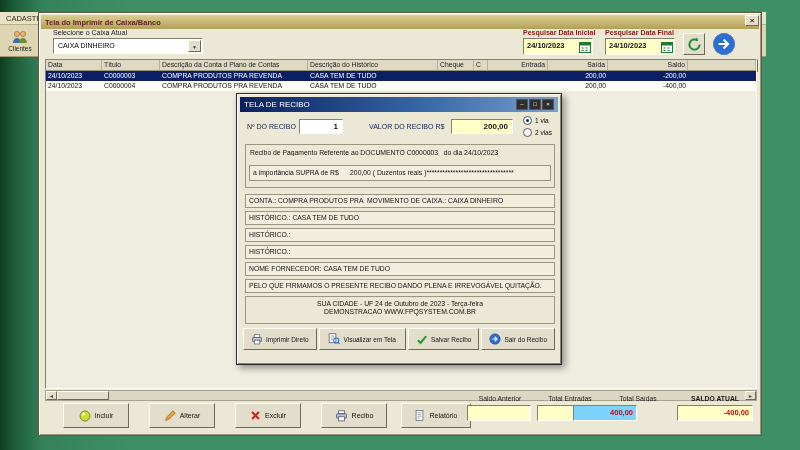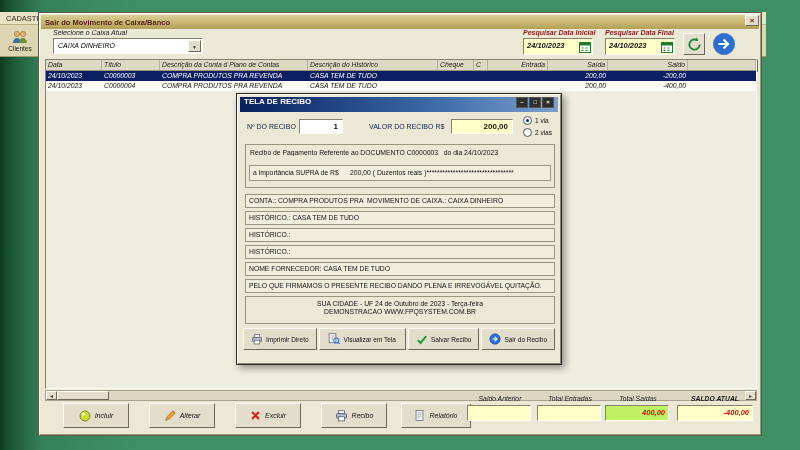--- a/index.html
+++ b/index.html
@@ -26,21 +26,21 @@
   .bev-out{background:#e3decb;border:1px solid;border-color:#fffef4 #6d685a #6d685a #fffef4;}
   .bev-in{background:#fff;border:1px solid;border-color:#84806e #fffef4 #fffef4 #84806e;}
 
   
   .mov-win{position:absolute;left:38px;top:12px;width:724px;height:424px;z-index:10;
     background:#ece8d6;border:1px solid #5e5a48;box-shadow:inset 1px 1px 0 #fffdf0,inset -1px -1px 0 #9a9480;}
   .win-titlebar{position:absolute;left:2px;top:2px;right:2px;height:14px;
     background:linear-gradient(180deg,#dccf95,#b3a057);display:flex;align-items:center;
     font-size:7.5px;font-weight:bold;color:#5a1e1e;padding:0 4px;}
   .win-close{position:absolute;right:2px;top:2px;width:14px;height:11px;font-size:8px;line-height:9px;text-align:center;color:#b01010;font-weight:bold;}
-  .win-body{position:absolute;left:2px;top:16px;right:2px;bottom:2px;background:#ece8d6;font-style:italic;}
+  .win-body{position:absolute;left:2px;top:16px;right:2px;bottom:2px;background:#ece8d6;}
   .lbl{position:absolute;font-size:7px;color:#1a1a1a;white-space:nowrap;}
   .lbl-red{color:#8a1a1a;font-weight:bold;}
   .combo{position:absolute;left:12px;top:9px;width:150px;height:16px;}
   .combo .val{position:absolute;left:1px;top:1px;right:15px;bottom:1px;font-size:7px;line-height:12px;padding-left:3px;overflow:hidden;white-space:nowrap;}
   .combo-arrow{position:absolute;right:1px;top:1px;width:13px;bottom:1px;font-size:5px;line-height:12px;text-align:center;color:#333;}
   .datefield{position:absolute;top:9px;width:70px;height:17px;background:#ffffc8;}
   .datefield .val{position:absolute;left:3px;top:2px;font-size:7.5px;font-weight:bold;color:#111;}
   .cal-ico{position:absolute;right:1px;top:2px;width:12px;height:12px;}
   .icon-btn{position:absolute;display:flex;align-items:center;justify-content:center;}
 
@@ -64,22 +64,22 @@
 
   .act-btn{position:absolute;top:374px;width:66px;height:25px;display:flex;align-items:center;justify-content:center;gap:4px;font-size:7px;color:#111;}
   .tot-lbl{position:absolute;top:366px;font-size:6.8px;color:#1a1a1a;width:64px;text-align:center;white-space:nowrap;}
   .tot-field{position:absolute;top:376px;height:16px;background:#ffffc8;}
   .tot-val{position:absolute;right:3px;top:2px;font-size:7.5px;font-weight:bold;color:#e00000;}
 
   
   .modal{position:absolute;left:236px;top:93px;width:326px;height:272px;z-index:60;background:#ece8d6;
     border:1px solid #2a2a2a;box-shadow:inset 1px 1px 0 #fffdf0,inset -1px -1px 0 #8a8578,3px 3px 7px rgba(0,0,0,.4);}
   .modal-titlebar{position:absolute;left:3px;top:3px;right:3px;height:15px;
-    background:linear-gradient(90deg,#08205e,#3a6aa8 60%,#7aa0cc);color:#fff;font-weight:bold;font-size:8px;
-    display:flex;padding:0 4px;}
+    background:linear-gradient(90deg,#08205e,#3a6aa8 60%,#7aa0cc);color:#fff;font-weight:normal;font-size:8px;
+    display:flex;align-items:center;padding:0 4px;}
   .m-cap{width:12px;height:11px;margin-left:1px;background:#2e2e2e;border:1px solid #555;color:#fff;
     font-size:6px;line-height:9px;text-align:center;}
   .m-lbl{position:absolute;font-size:7px;color:#10204a;white-space:nowrap;}
   .m-field{position:absolute;height:15px;}
   .m-val{position:absolute;right:4px;top:2px;font-size:8px;font-weight:bold;color:#111;}
   .radio-row{position:absolute;left:286px;display:flex;align-items:center;gap:3px;}
   .radio{width:9px;height:9px;border-radius:50%;background:#fff;border:1px solid #555;position:relative;flex:none;}
   .radio.checked::after{content:"";position:absolute;left:2px;top:2px;width:3px;height:3px;border-radius:50%;background:#0a246a;}
   .radio-lbl{font-size:6.5px;color:#111;white-space:nowrap;}
   .groupbox{position:absolute;left:8px;top:50px;width:310px;height:44px;border:1px solid #9a9482;}
@@ -122,21 +122,21 @@
       <svg width="16" height="14" viewBox="0 0 16 14">
         <circle cx="8" cy="4" r="2.8" fill="#e8b070" stroke="#7a5a20" stroke-width="0.5"></circle>
         <path d="M3.5 13c0-3 2-5 4.5-5s4.5 2 4.5 5z" fill="#8a4a9a"></path>
       </svg>
       <span>F</span>
     </div>
   </div>
 
   <div class="mov-win">
     <div class="win-titlebar">
-      <span>Sair do Movimento de Caixa/Banco</span>
+      <span>Tela do Imprimir de Caixa/Banco</span>
     </div>
     <span class="win-close bev-out">×</span>
 
     <div class="win-body">
 
       <span class="lbl" style="left:12px;top:0px;">Selecione o Caixa Atual</span>
       <div class="combo bev-in">
         <span class="val">CAIXA DINHEIRO</span>
         <span class="combo-arrow bev-out">▼</span>
       </div>
@@ -263,21 +263,21 @@
 
       <span class="tot-lbl" style="left:427px;">Saldo Anterior</span>
       <div class="tot-field bev-in" style="left:426px;width:64px;background:#ffffc8;">
         <span class="tot-val"></span>
       </div>
       <span class="tot-lbl" style="left:497px;">Total Entradas</span>
       <div class="tot-field bev-in" style="left:496px;width:64px;background:#ffffc8;">
         <span class="tot-val"></span>
       </div>
       <span class="tot-lbl" style="left:565px;">Total Saídas</span>
-      <div class="tot-field bev-in" style="left:564px;width:64px;background:#bef264;">
+      <div class="tot-field bev-in" style="left:532px;width:64px;background:#7dd3fc;">
         <span class="tot-val">400,00</span>
       </div>
       <span class="tot-lbl lbl-red" style="left:636px;width:76px;">SALDO ATUAL</span>
       <div class="tot-field bev-in" style="left:636px;width:76px;background:#ffffc8;">
         <span class="tot-val">-400,00</span>
       </div>
     </div>
   </div>
 
   <div class="modal">

